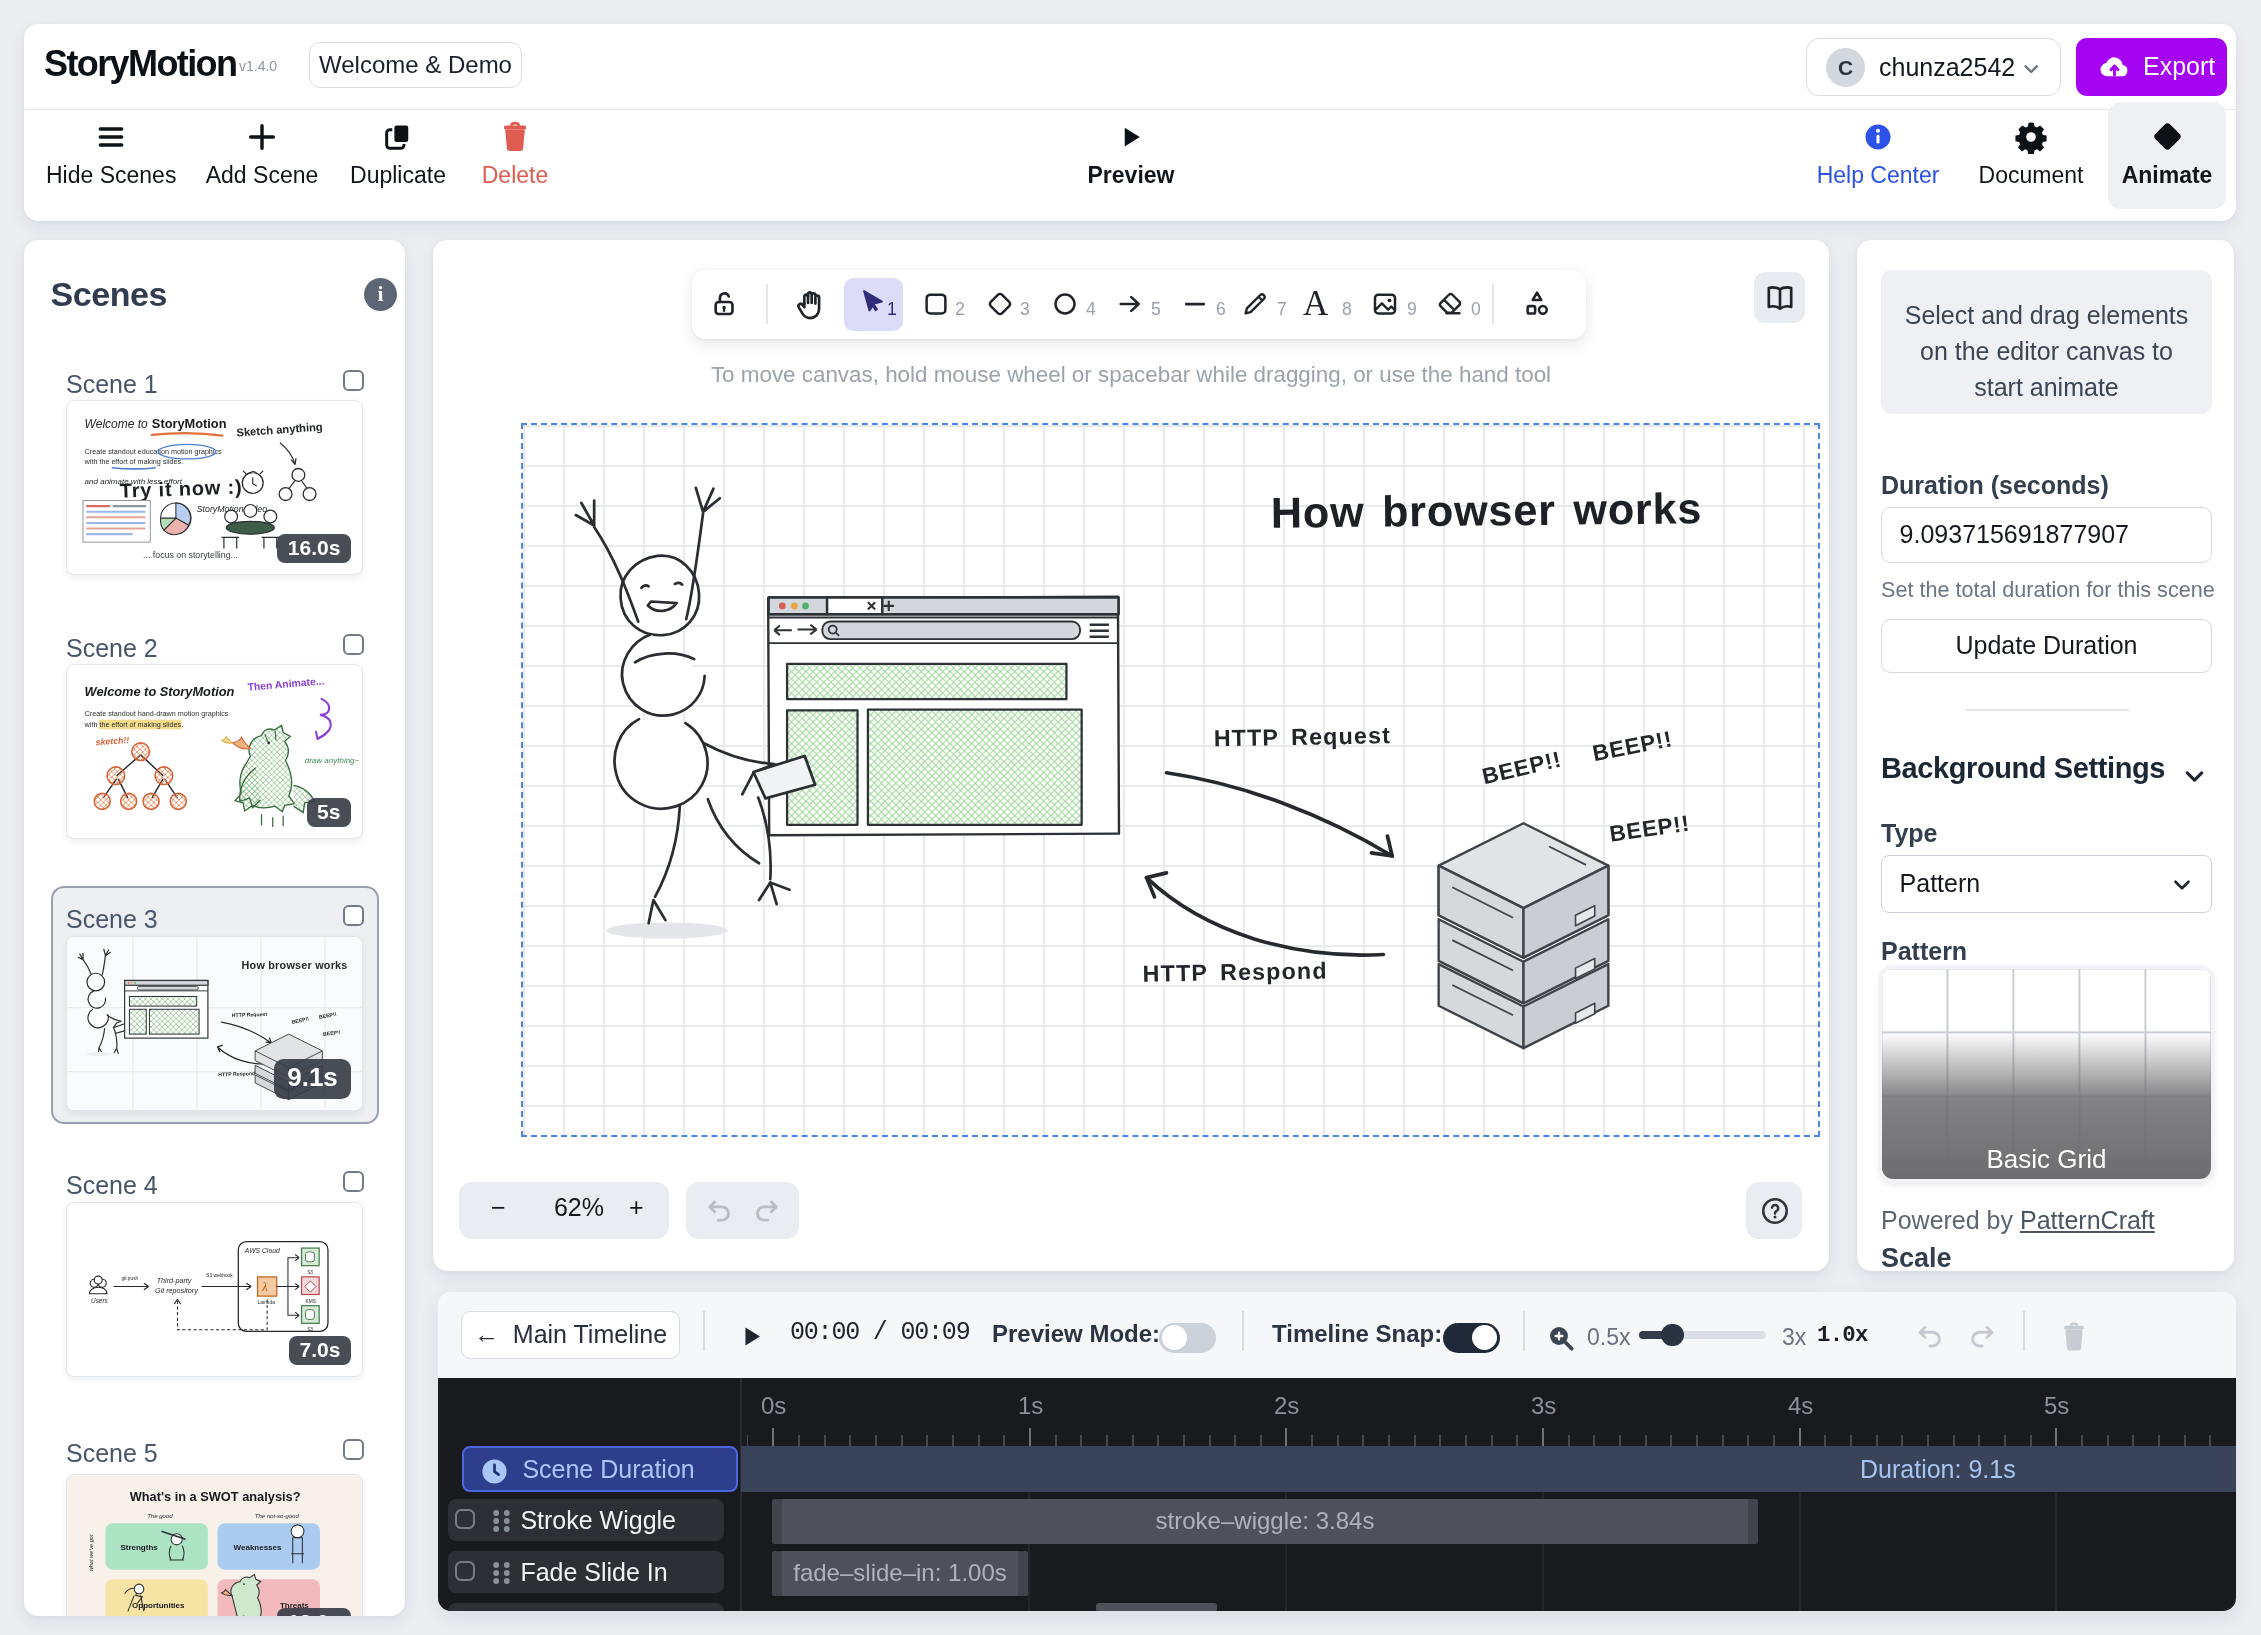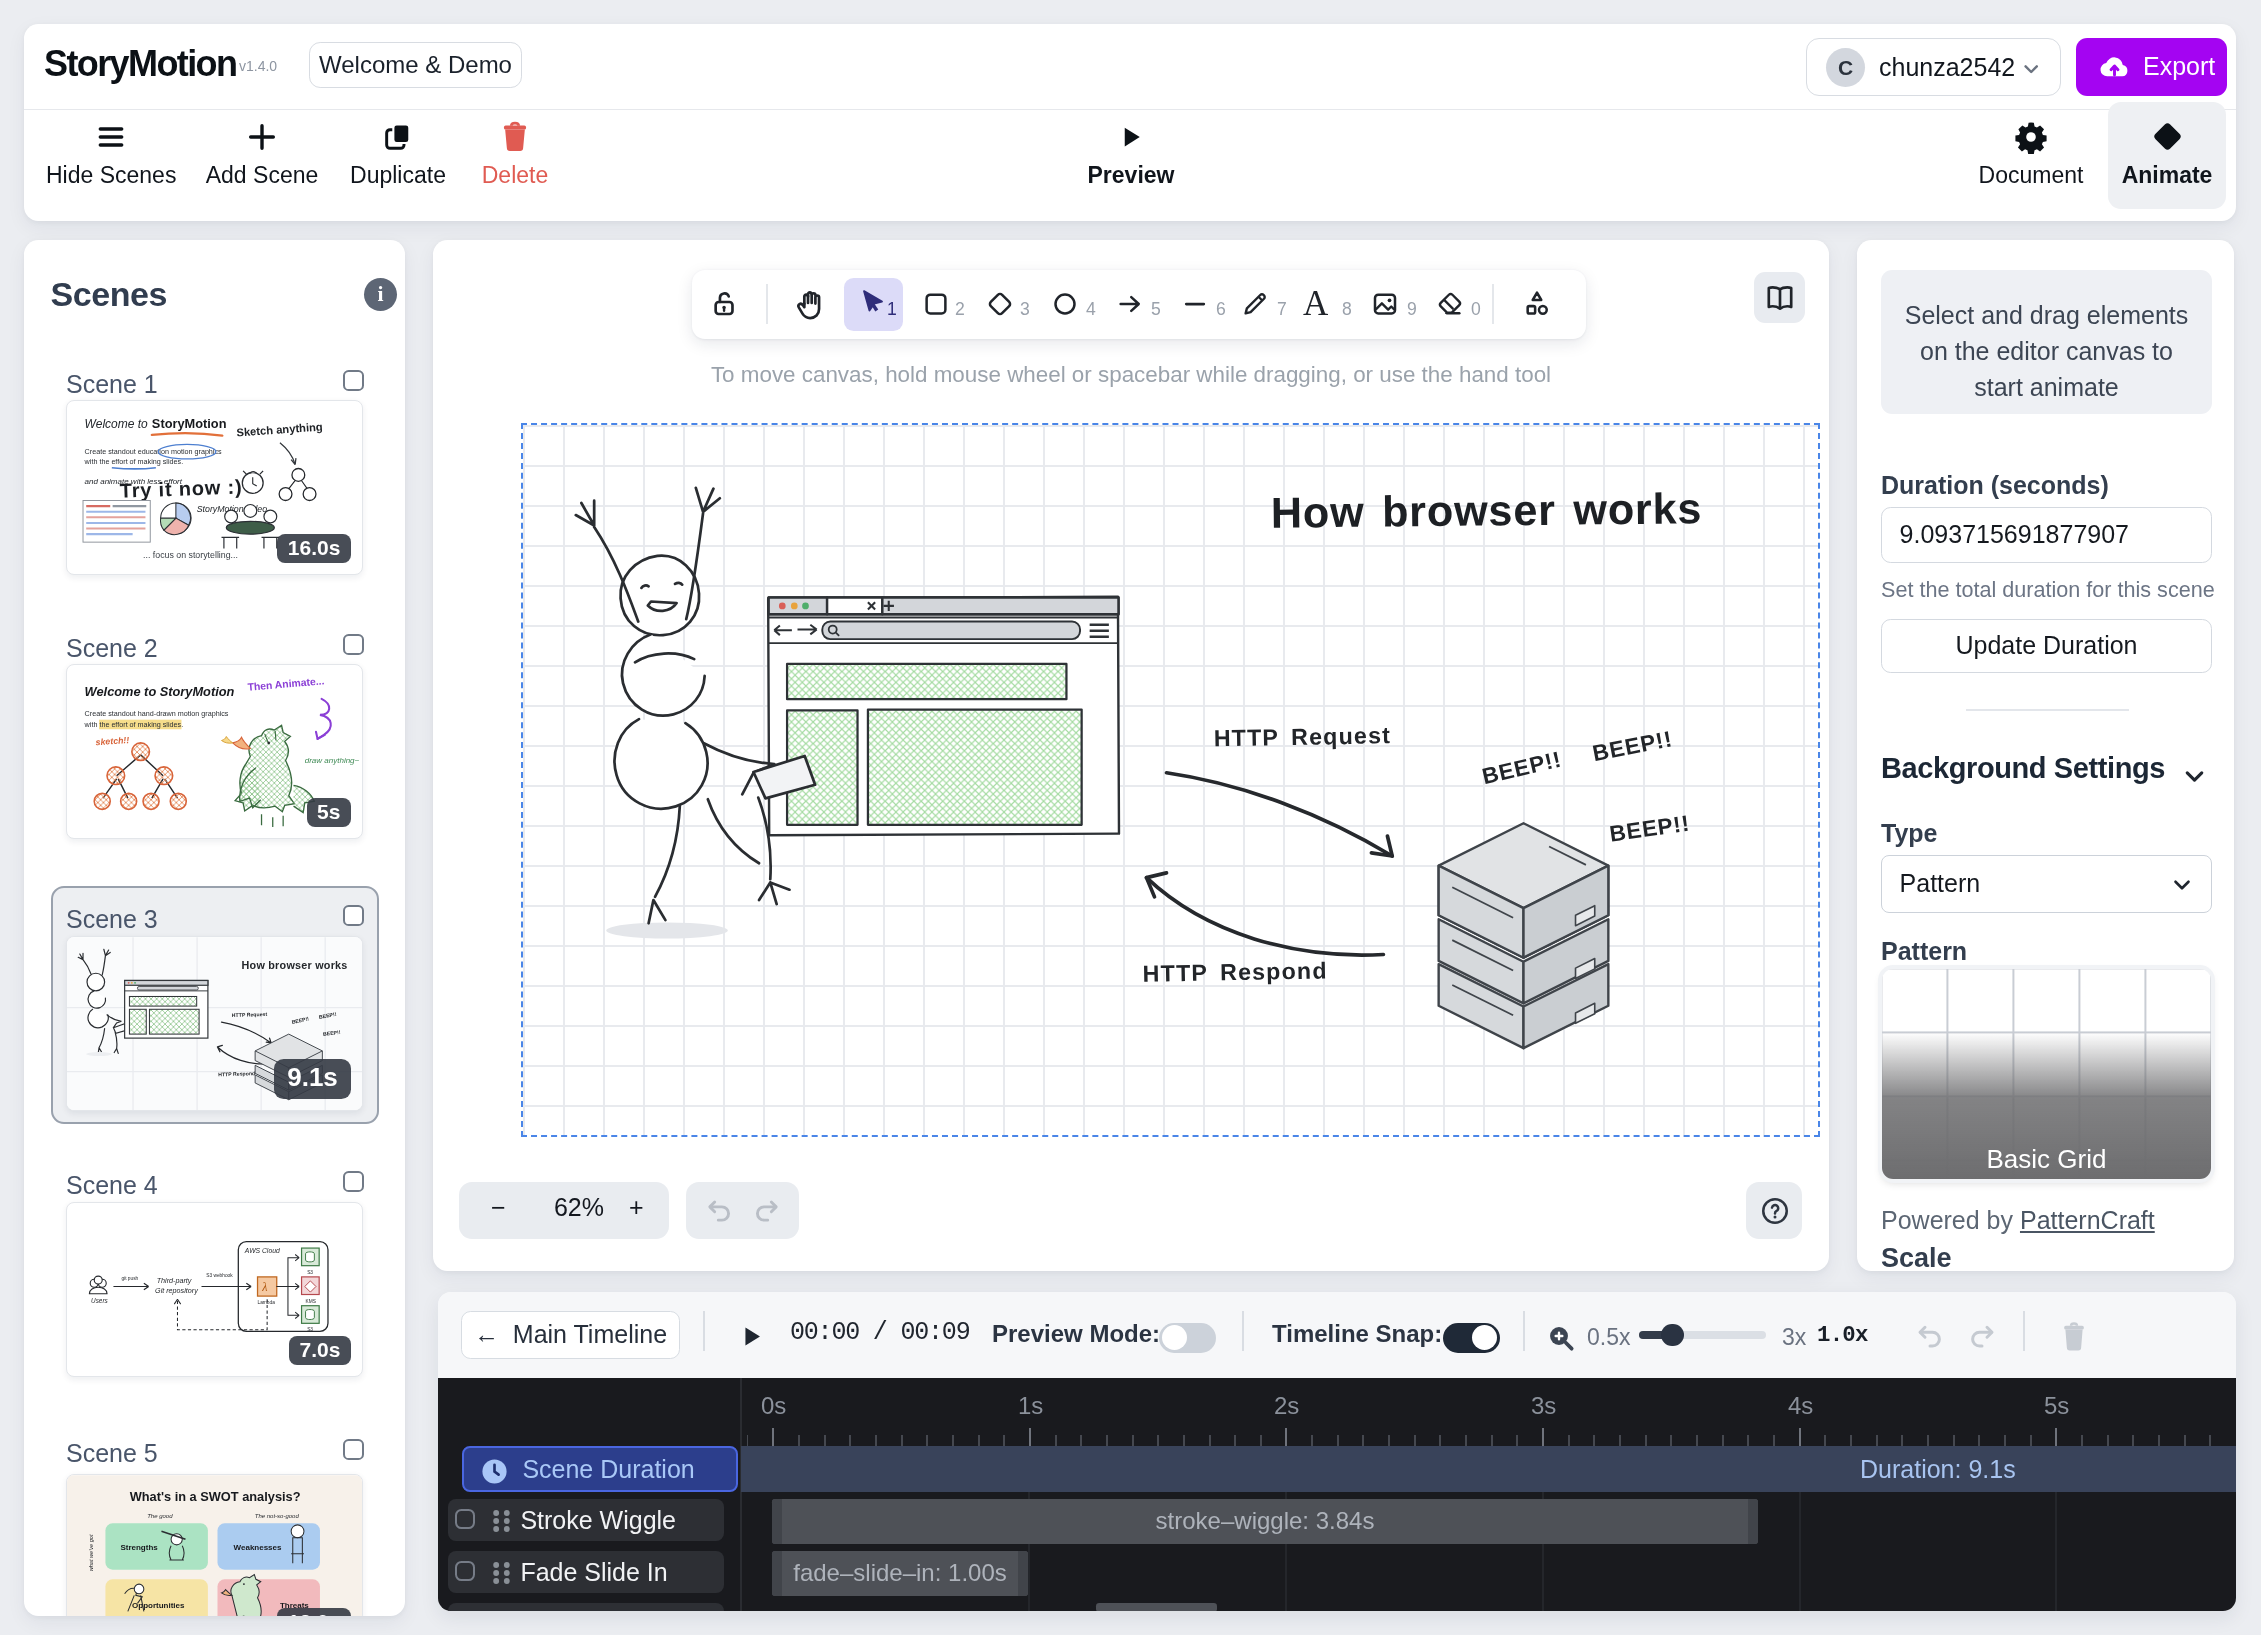--- a/index.html
+++ b/index.html
@@ -161,20 +161,30 @@
       </div>
       <div class="lb">Delete</div>
     </div>
   <div class="tbitem" style="left:1019px">
       <div class="ic">
         <svg width="30" height="32" viewBox="0 0 24 24">
           <path d="M7 4.5 19 12 7 19.5z" fill="#0c1116"></path>
         </svg>
       </div>
       <div class="lb" style="font-weight:bold">Preview</div>
+    </div>
+  <div class="tbitem blue" style="left:1766px">
+      <div class="ic">
+        <svg width="30" height="30" viewBox="0 0 24 24">
+          <circle cx="12" cy="12" r="10" fill="#2c52e8"></circle>
+          <rect x="10.8" y="10.2" width="2.4" height="7" rx="1.1" fill="#fff"></rect>
+          <circle cx="12" cy="7" r="1.6" fill="#fff"></circle>
+        </svg>
+      </div>
+      <div class="lb">Help Center</div>
     </div>
   <div class="tbitem" style="left:1919px">
       <div class="ic">
         <svg width="34" height="34" viewBox="0 0 24 24">
           <path fill="#0c1116" d="M12 1.8 14 2l.5 2.6 1.7.7 2.2-1.5 2.8 2.8-1.5 2.2.7 1.7 2.6.5v4l-2.6.5-.7 1.7 1.5 2.2-2.8 2.8-2.2-1.5-1.7.7-.5 2.6h-4l-.5-2.6-1.7-.7-2.2 1.5-2.8-2.8 1.5-2.2-.7-1.7-2.6-.5v-4l2.6-.5.7-1.7L3.1 6.6l2.8-2.8 2.2 1.5 1.7-.7L10.3 2z"></path>
           <circle cx="12" cy="12" r="3.4" fill="#fff"></circle>
         </svg>
       </div>
       <div class="lb">Document</div>
     </div>

